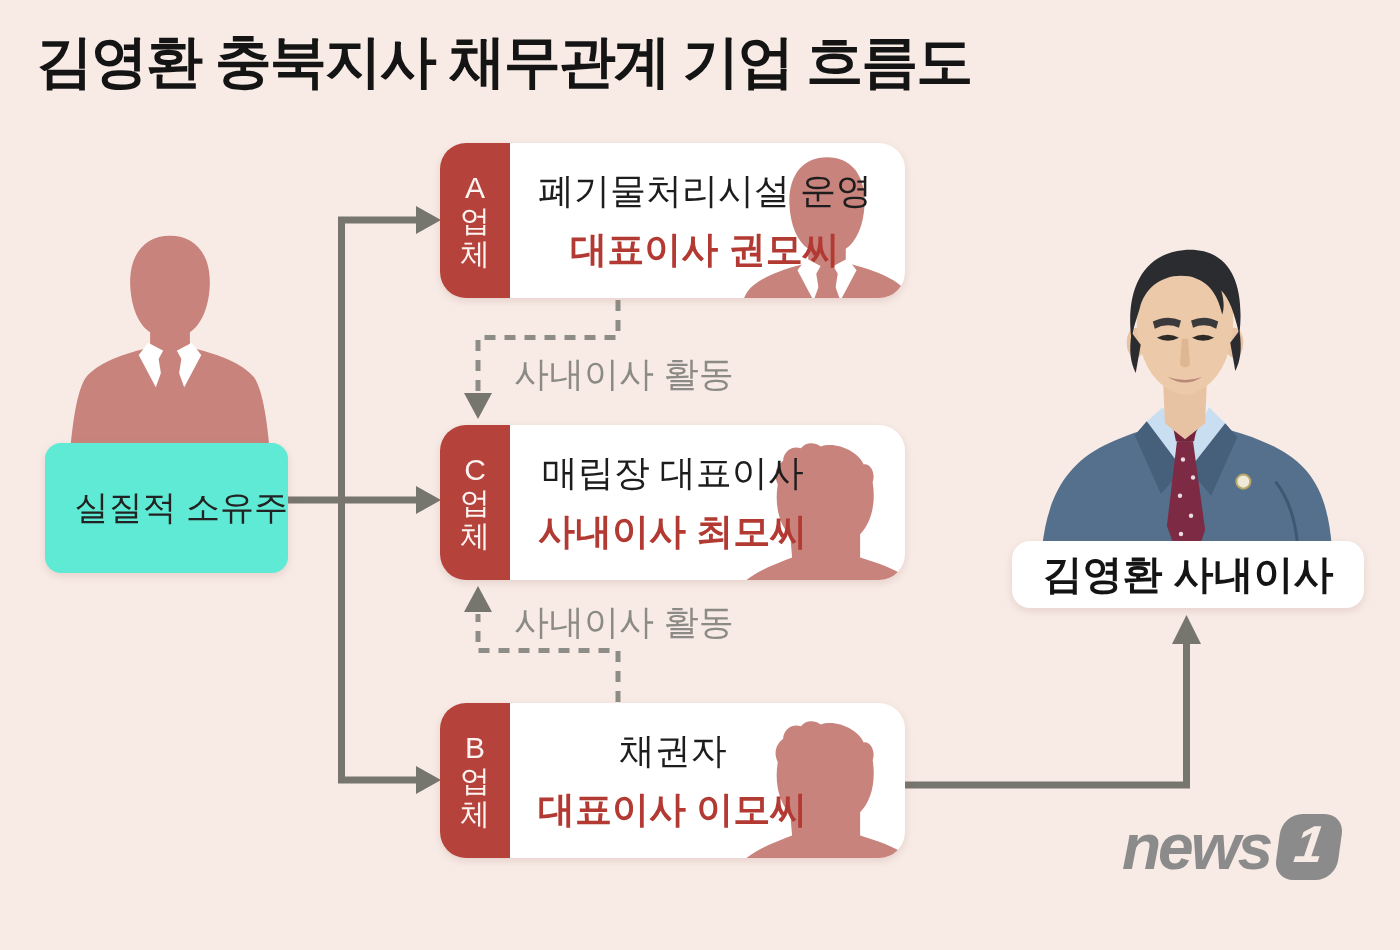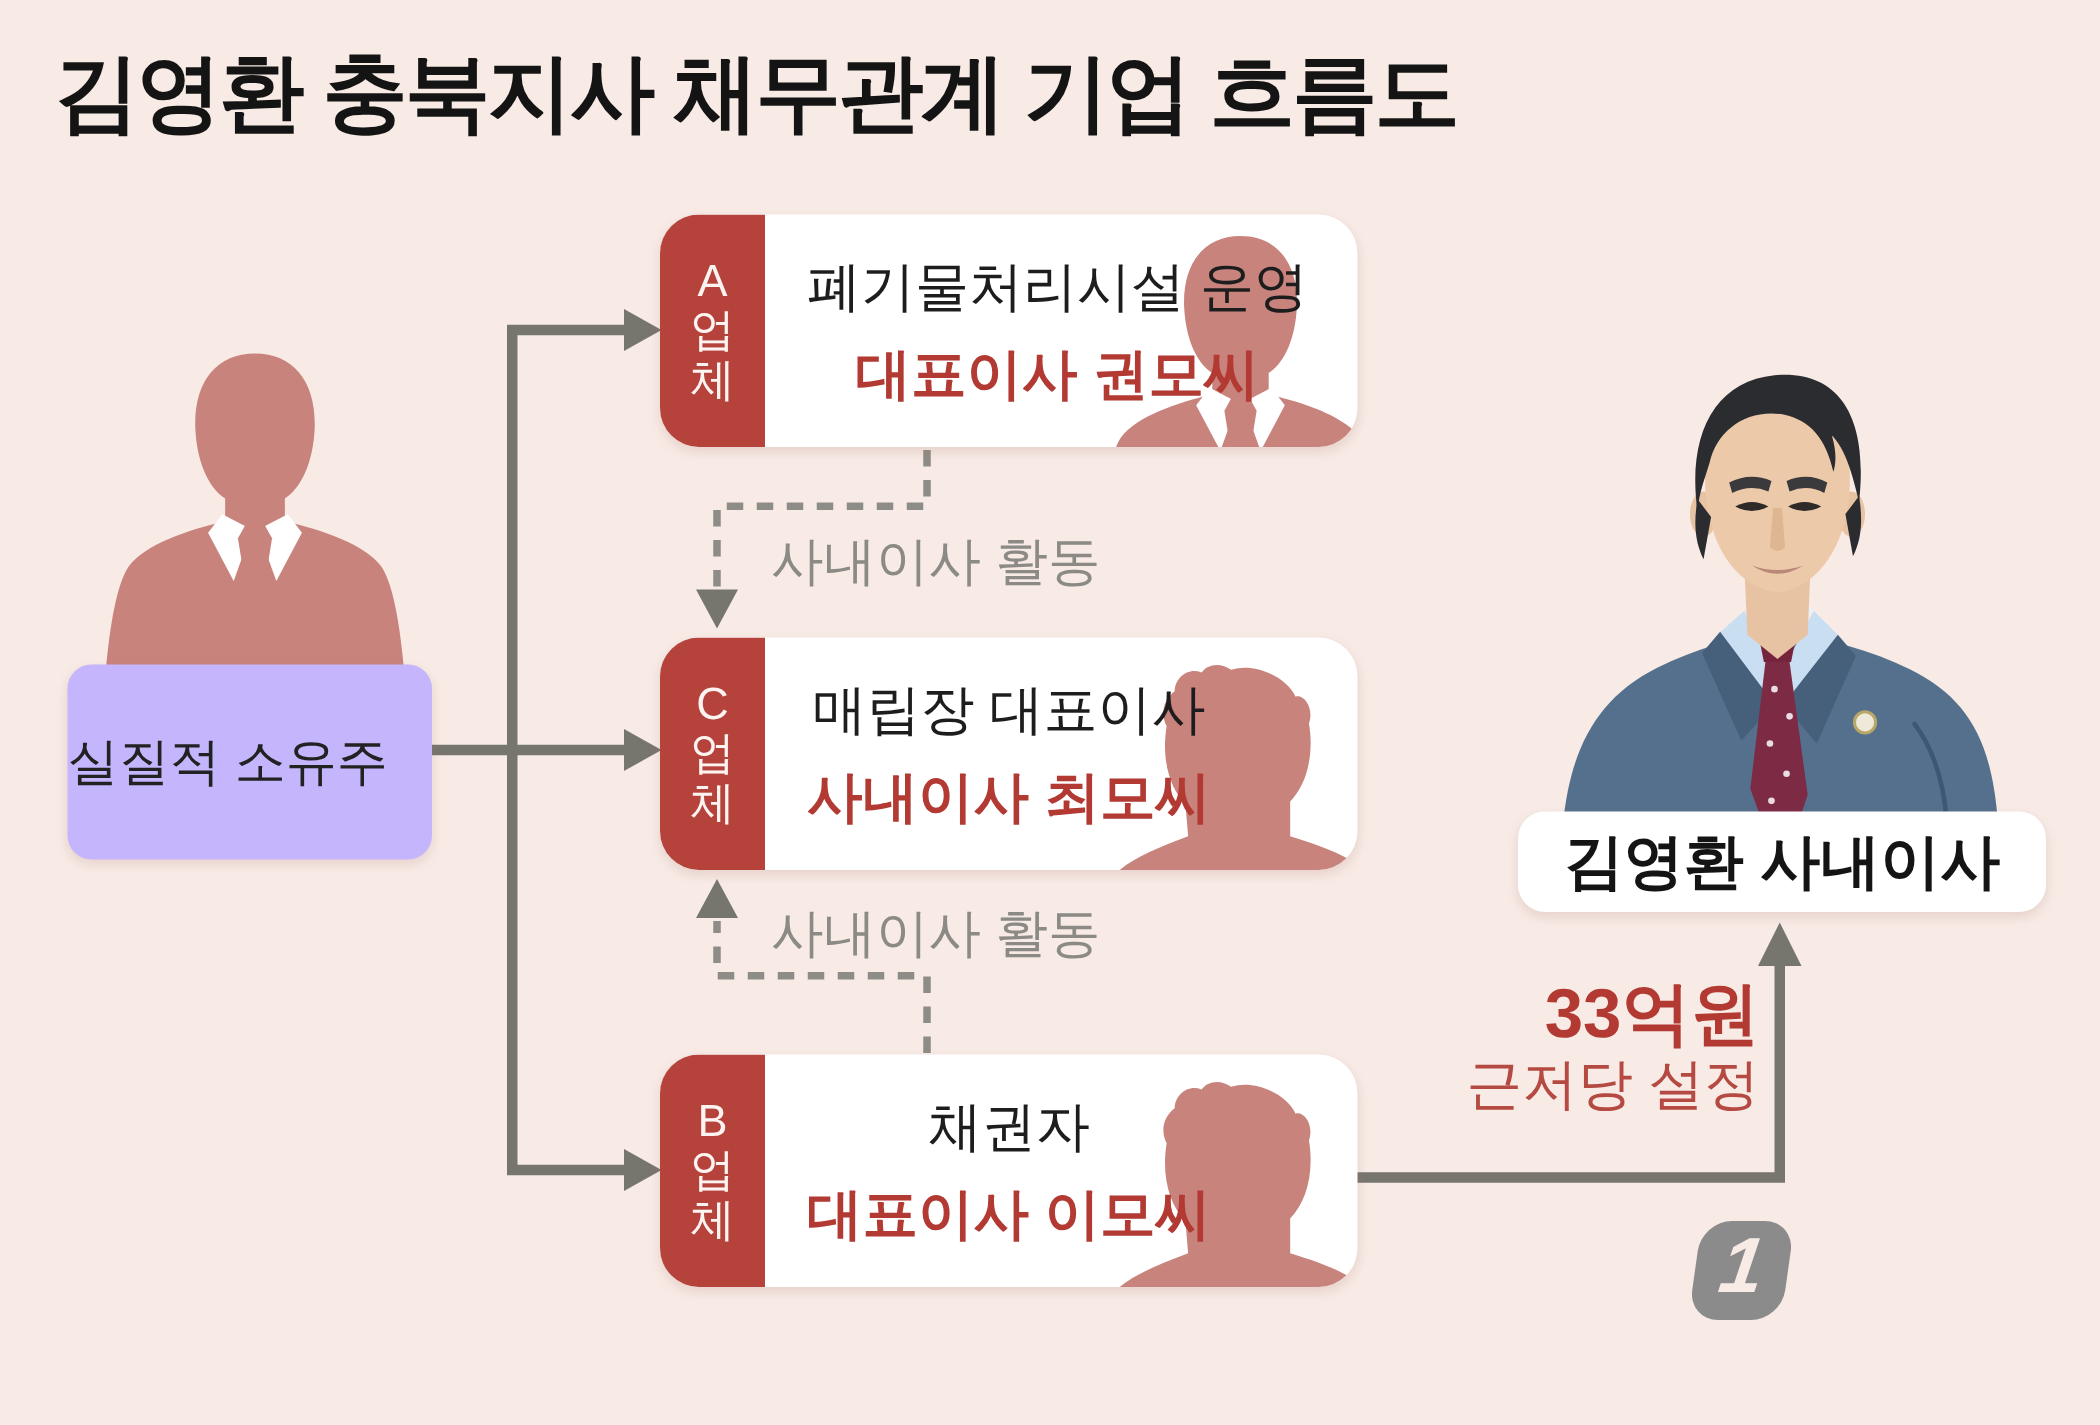--- a/index.html
+++ b/index.html
@@ -13,23 +13,23 @@
   .page-title{
     left:36px;top:24px;width:1100px;
     font-size:57px;font-weight:bold;color:#141414;letter-spacing:-2px;
   }
   
   .connectors{left:0;top:0;z-index:1;}
   
   .owner-figure{left:70px;top:230px;width:200px;height:218px;z-index:2;}
   .owner-label{
     left:45px;top:443px;width:243px;height:130px;z-index:3;
-    background:#c4b5fd;border-radius:16px;
+    background:#5eead4;border-radius:16px;
     box-shadow:0 3px 8px rgba(170,120,110,.22);
-    display:flex;flex-direction:column;align-items:flex-start;justify-content:center;gap:12px;
+    display:flex;flex-direction:column;align-items:flex-end;justify-content:center;gap:12px;
   }
   .owner-label .l1{font-size:34px;color:#222;}
   .owner-label .l2{font-size:36px;font-weight:bold;color:#b23a33;}
   
   .company{
     left:440px;width:465px;height:155px;z-index:2;
     background:#ffffff;border-radius:26px;overflow:hidden;
     box-shadow:0 3px 8px rgba(170,120,110,.22);
     display:flex;
   }
@@ -176,24 +176,20 @@
     </div>
     <div class="co-text">
       <div class="co-line1">채권자</div>
       <div class="co-line2">대표이사 이모씨</div>
     </div>
   </div>
 
   <div class="abs link-label one">사내이사 활동</div>
   <div class="abs link-label two">사내이사 활동</div>
 
-  <div class="abs mortgage">
-    <div class="amount">33억원</div>
-    <div class="desc">근저당 설정</div>
-  </div>
 
   <div class="abs portrait">
     <svg width="312" height="322" viewBox="0 0 310 320">
 
       <path d="M12,320 C17,272 34,238 74,218 C100,205 126,198 152,194 C186,198 216,206 242,219 C280,238 296,266 300,320 Z" fill="#54708c"></path>
 
       <path d="M114,196 L132,180 L154,226 L178,180 L194,196 L174,240 L136,240 Z" fill="#cadef2"></path>
       <path d="M132,180 L154,200 L178,180 L172,174 L154,190 L138,174 Z" fill="#e9f1fa"></path>
 
       <path d="M152,242 L116,194 L104,208 L130,266 Z" fill="#46607b"></path>
@@ -231,18 +227,19 @@
 
       <path d="M151,112 L149,138 Q154,143 159,138 L157,112 Z" fill="#dfb692"></path>
 
       <path d="M137,150 Q154,156 171,150 Q154,161 137,150 Z" fill="#b98878"></path>
     </svg>
   </div>
 
   <div class="abs governor-label">김영환 사내이사</div>
 
   <div class="abs logo">
+    <span class="logo-text">news</span>
     <span class="logo-block">
       <span class="one">1</span>
     </span>
   </div>
 
 </div>
 
 </body></html>

